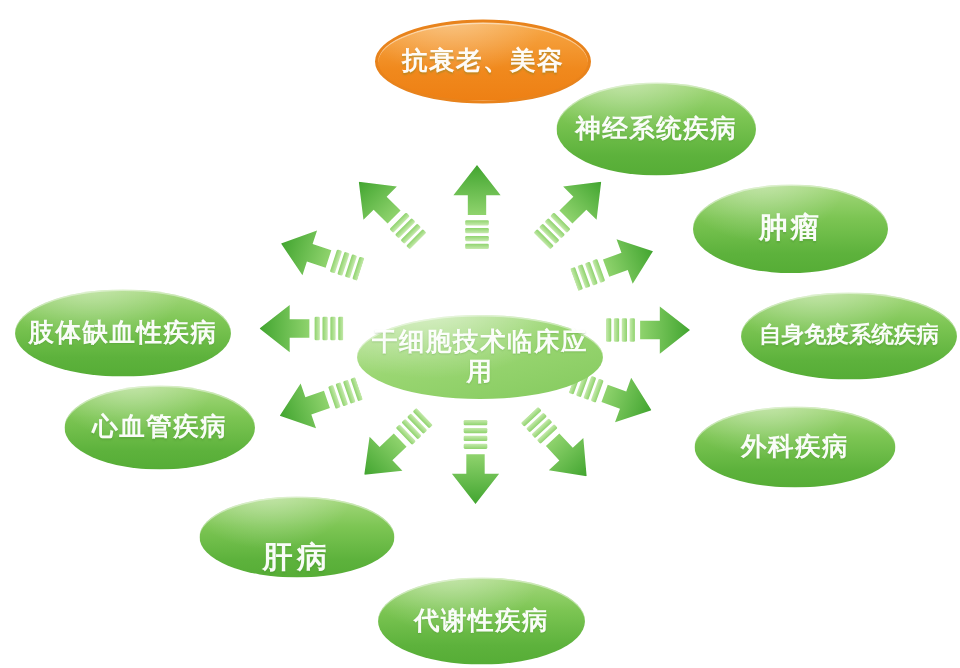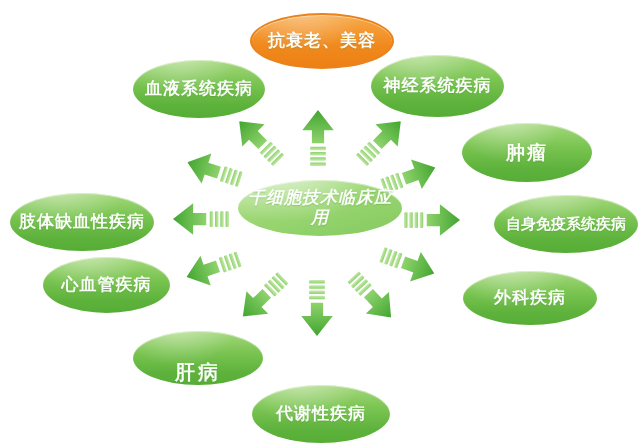--- a/index.html
+++ b/index.html
@@ -118,23 +118,20 @@
   <svg class="arrow" style="left:372px; top:297px; --r:47deg">
       <use href="#blockArrow"></use>
     </svg>
   <svg class="arrow" style="left:317px; top:308px; --r:90deg">
       <use href="#blockArrow"></use>
     </svg>
 
   <div class="node orange" style="left:250px; top:13px;  width:140px; height:52px;">
     <span class="label">抗衰老、美容</span>
   </div>
-  <div class="node" style="left:133px; top:60px;  width:132px; height:58px;">
-    <span class="label">血液系统疾病</span>
-  </div>
   <div class="node" style="left:371px; top:55px;  width:133px; height:62px;">
     <span class="label">神经系统疾病</span>
   </div>
   <div class="node fs19" style="left:462px; top:123px; width:130px; height:59px;">
     <span class="label">肿瘤</span>
   </div>
   <div class="node fs15" style="left:494px; top:195px; width:144px; height:58px;">
     <span class="label">自身免疫系统疾病</span>
   </div>
   <div class="node" style="left:10px;  top:193px; width:144px; height:58px;">
@@ -146,17 +143,17 @@
   <div class="node" style="left:463px; top:271px; width:134px; height:54px;">
     <span class="label">外科疾病</span>
   </div>
   <div class="node fs20" style="left:133px; top:331px; width:130px; height:54px;">
     <span class="label">肝病</span>
   </div>
   <div class="node" style="left:252px; top:385px; width:138px; height:58px;">
     <span class="label">代谢性疾病</span>
   </div>
 
-  <div class="node center" style="left:238px; top:180px; width:164px; height:56px;font-style:italic;">
+  <div class="node center" style="left:238px; top:210px; width:164px; height:56px;">
     <span class="label">干细胞技术临床应用</span>
   </div>
 
 </div>
 
 </body></html>

